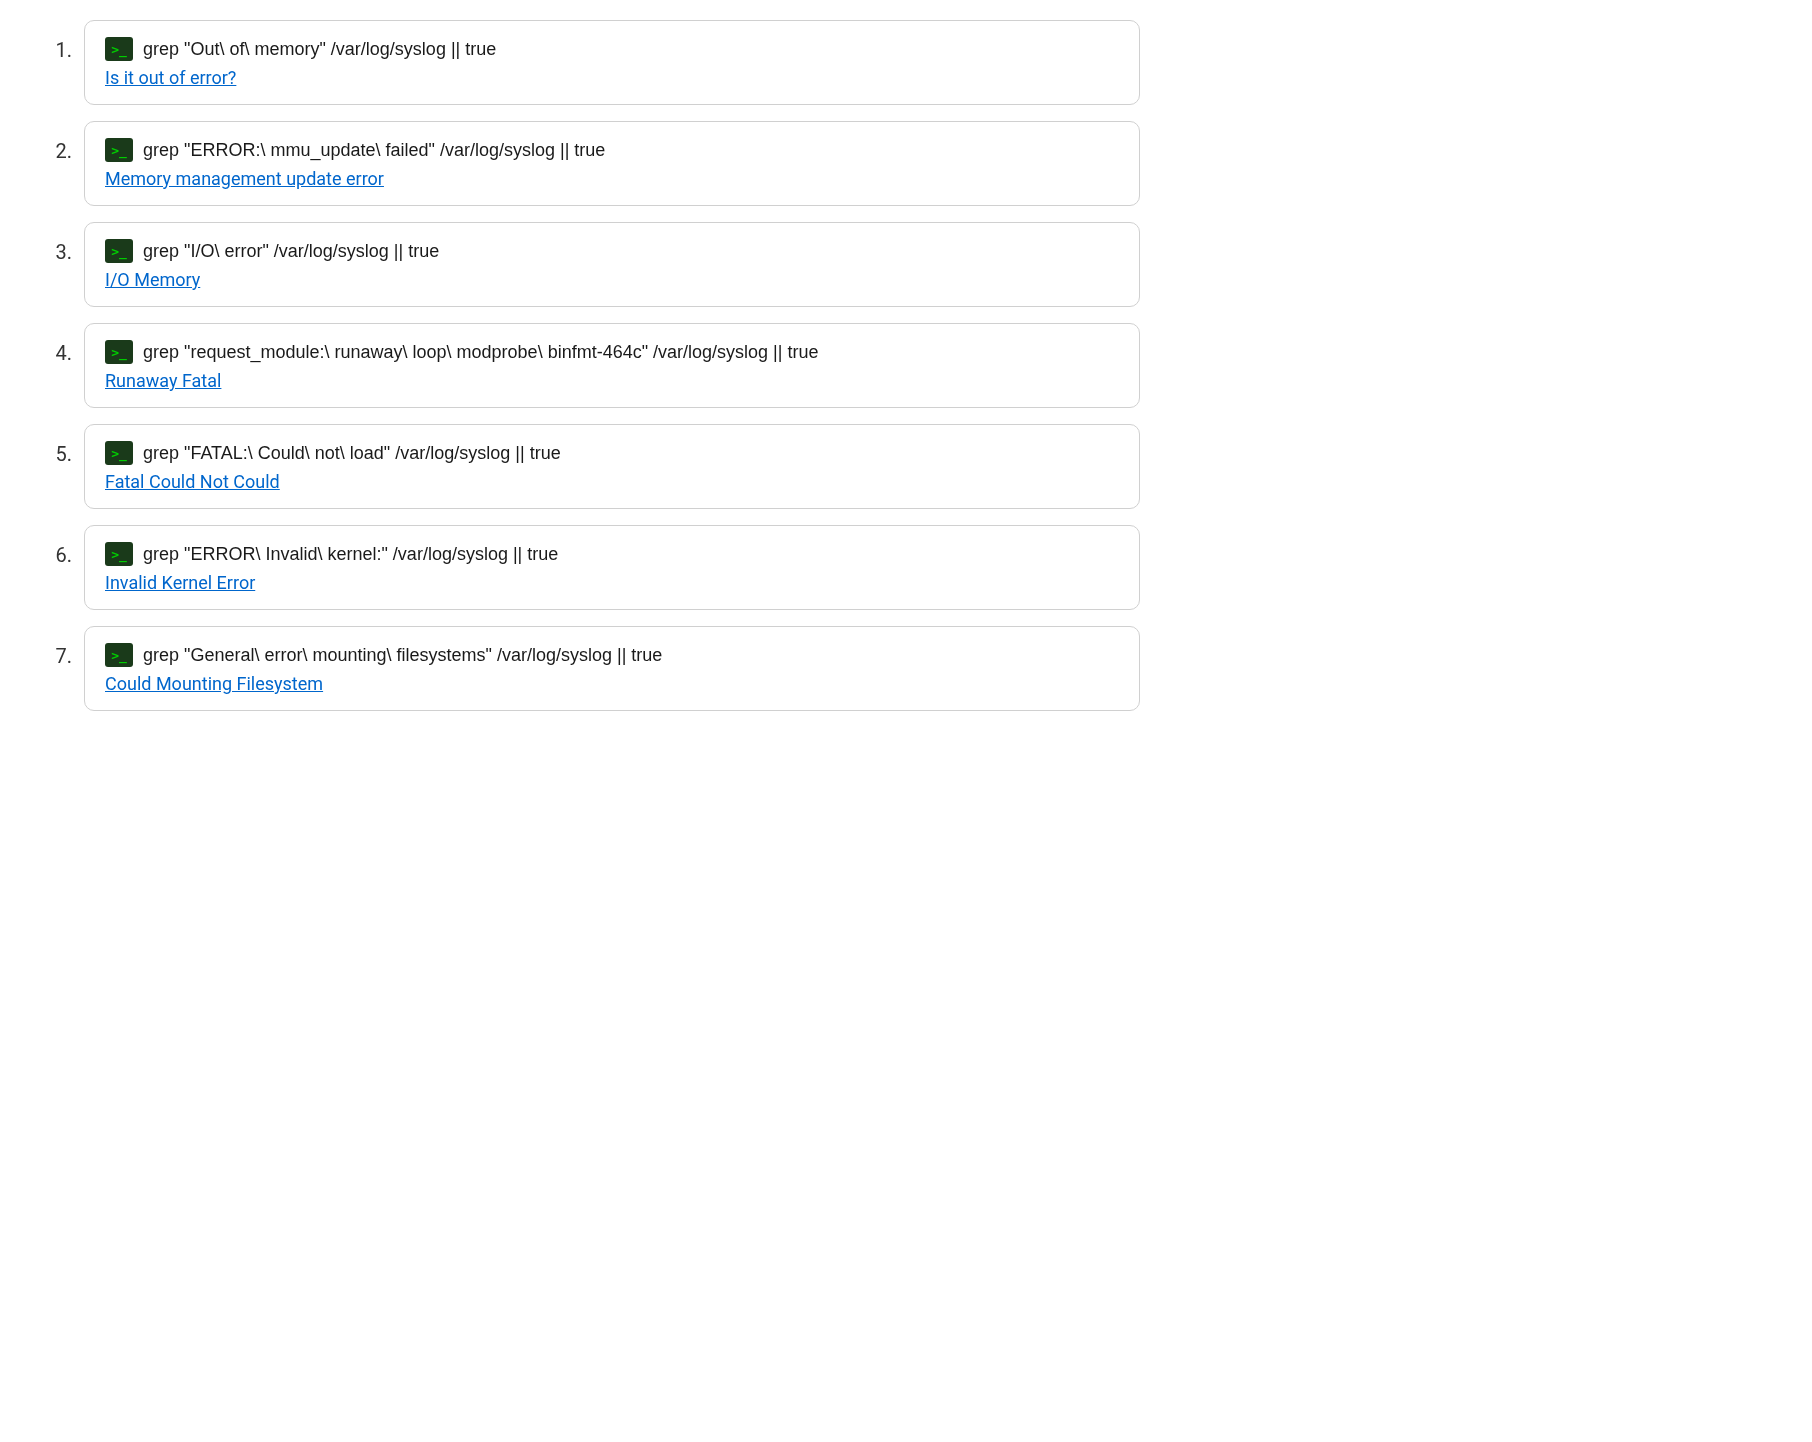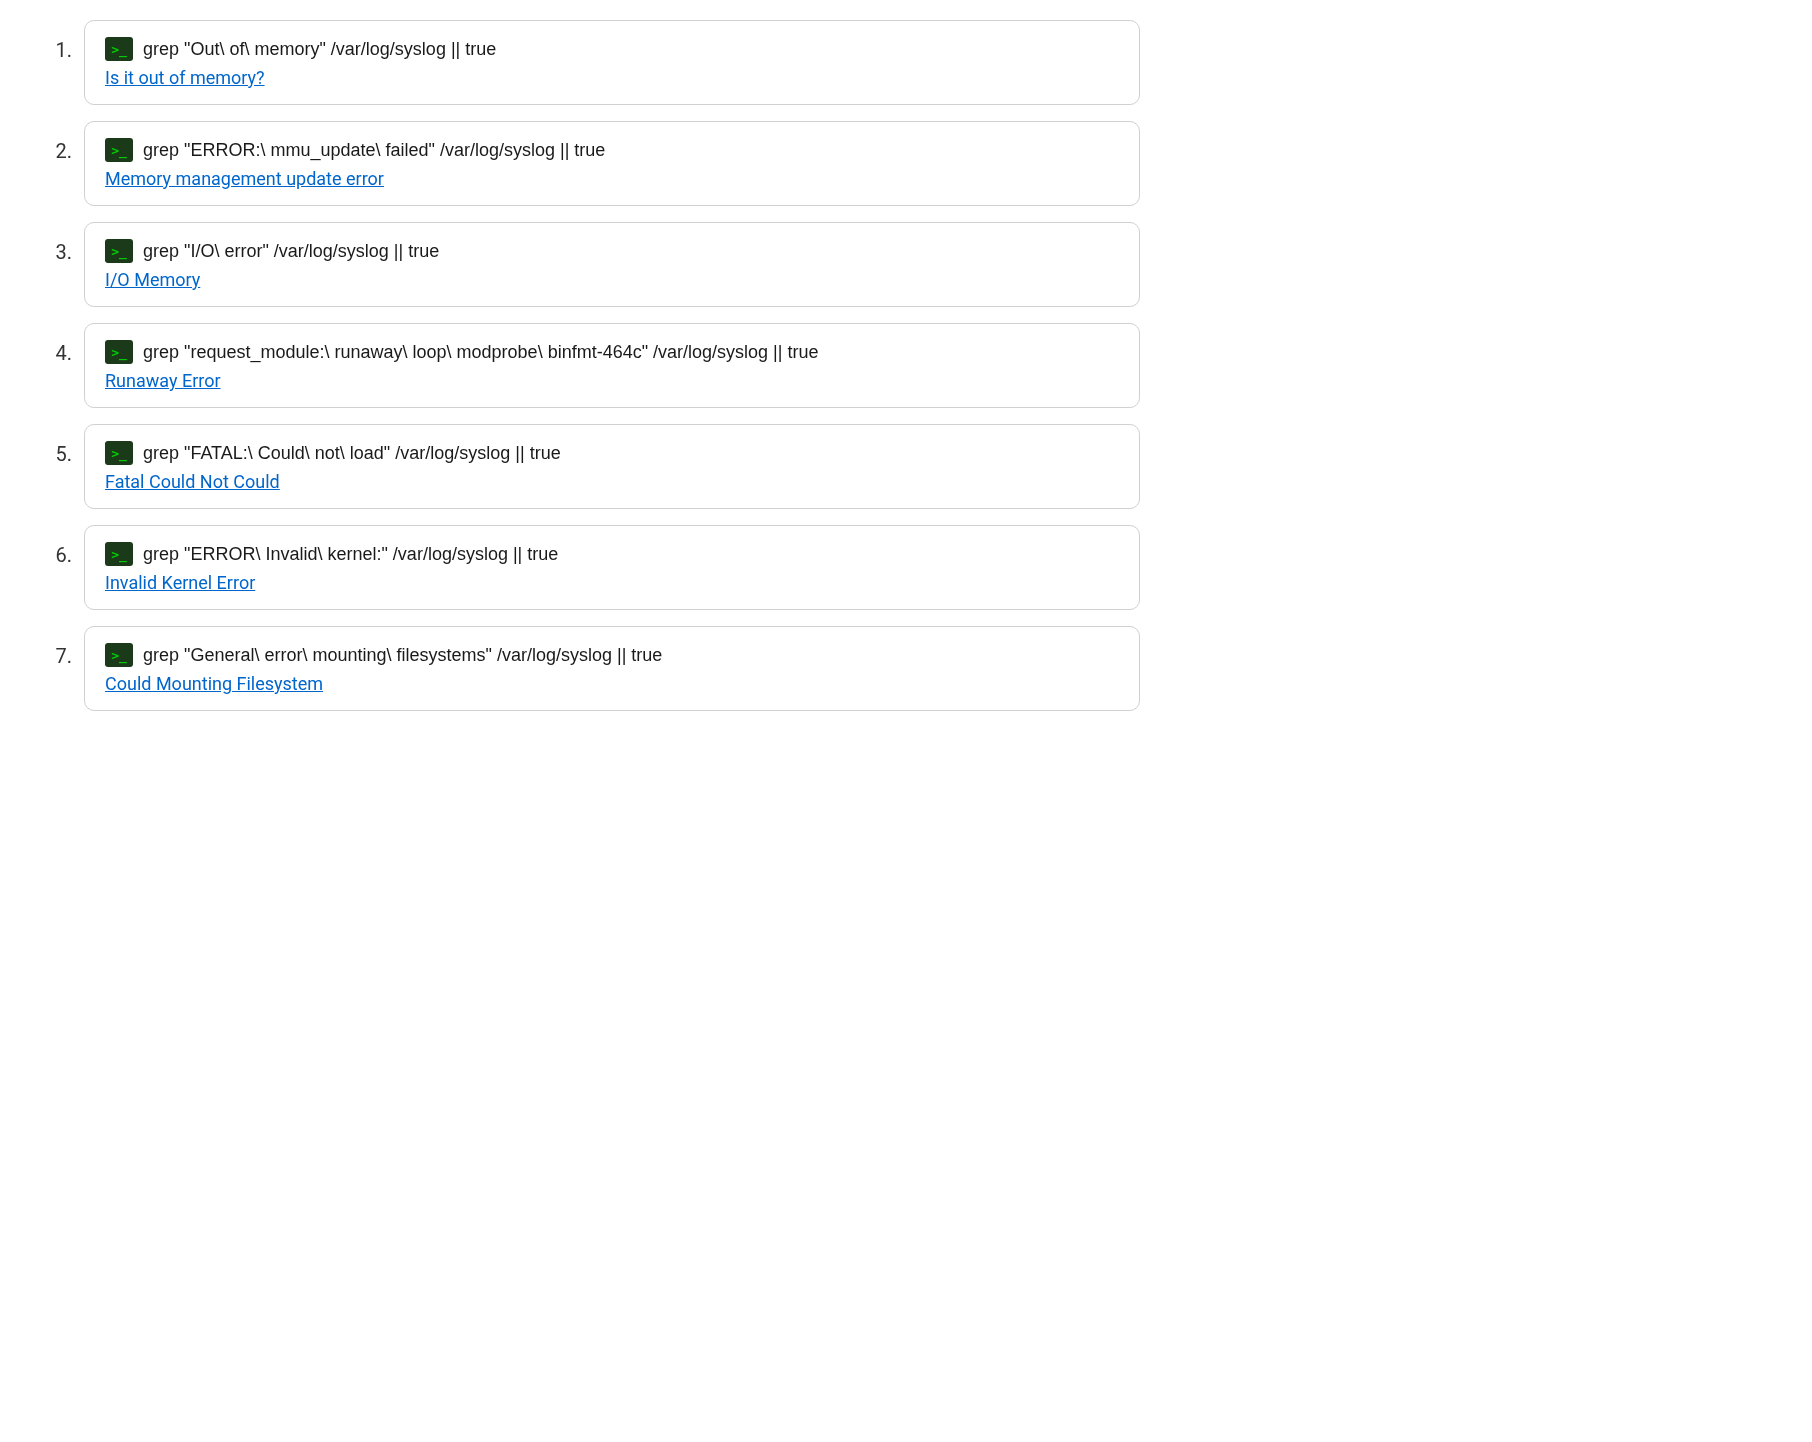--- a/index.html
+++ b/index.html
@@ -87,21 +87,21 @@
 <body>
 
 <div class="list-container">
 <div class="list-item-wrapper">
       <div class="item-number">1.</div>
       <div class="item-card"><div class="item-command-row">
           <div class="terminal-icon">
             <span>&gt;_</span>
           </div>
           <span class="item-command">grep "Out\ of\ memory" /var/log/syslog || true</span>
-        </div><a class="item-link" href="#">Is it out of memory?</a></div>
+        </div><a class="item-link" href="#">Is it out of error?</a></div>
     </div>
     <div class="list-item-wrapper">
       <div class="item-number">2.</div>
       <div class="item-card"><div class="item-command-row">
           <div class="terminal-icon">
             <span>&gt;_</span>
           </div>
           <span class="item-command">grep "ERROR:\ mmu_update\ failed" /var/log/syslog || true</span>
         </div><a class="item-link" href="#">Memory management update error</a></div>
     </div>
@@ -114,21 +114,21 @@
           <span class="item-command">grep "I/O\ error" /var/log/syslog || true</span>
         </div><a class="item-link" href="#">I/O Memory</a></div>
     </div>
     <div class="list-item-wrapper">
       <div class="item-number">4.</div>
       <div class="item-card"><div class="item-command-row">
           <div class="terminal-icon">
             <span>&gt;_</span>
           </div>
           <span class="item-command">grep "request_module:\ runaway\ loop\ modprobe\ binfmt-464c" /var/log/syslog || true</span>
-        </div><a class="item-link" href="#">Runaway Error</a></div>
+        </div><a class="item-link" href="#">Runaway Fatal</a></div>
     </div>
     <div class="list-item-wrapper">
       <div class="item-number">5.</div>
       <div class="item-card"><div class="item-command-row">
           <div class="terminal-icon">
             <span>&gt;_</span>
           </div>
           <span class="item-command">grep "FATAL:\ Could\ not\ load" /var/log/syslog || true</span>
         </div><a class="item-link" href="#">Fatal Could Not Could</a></div>
     </div>

